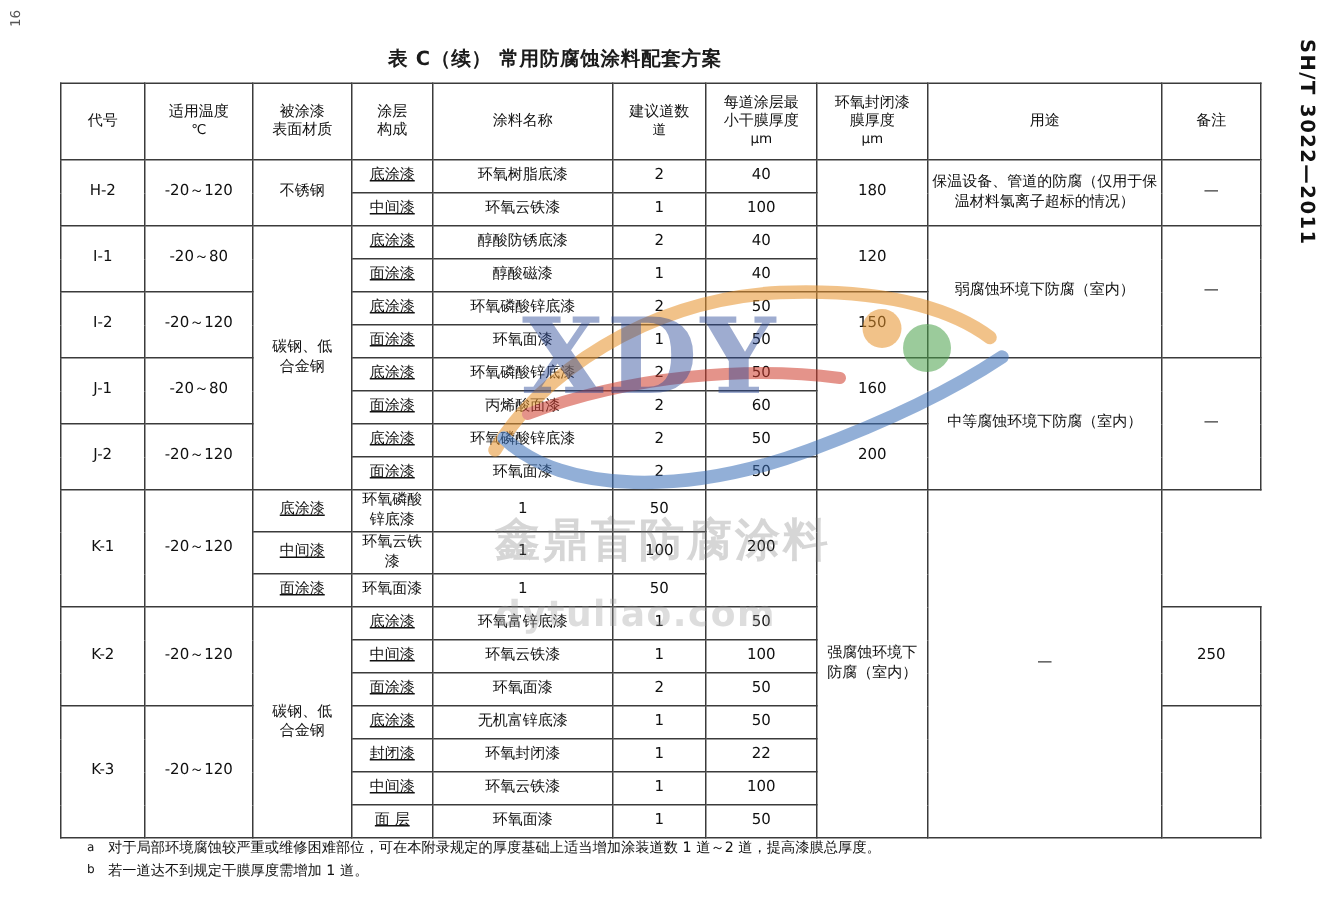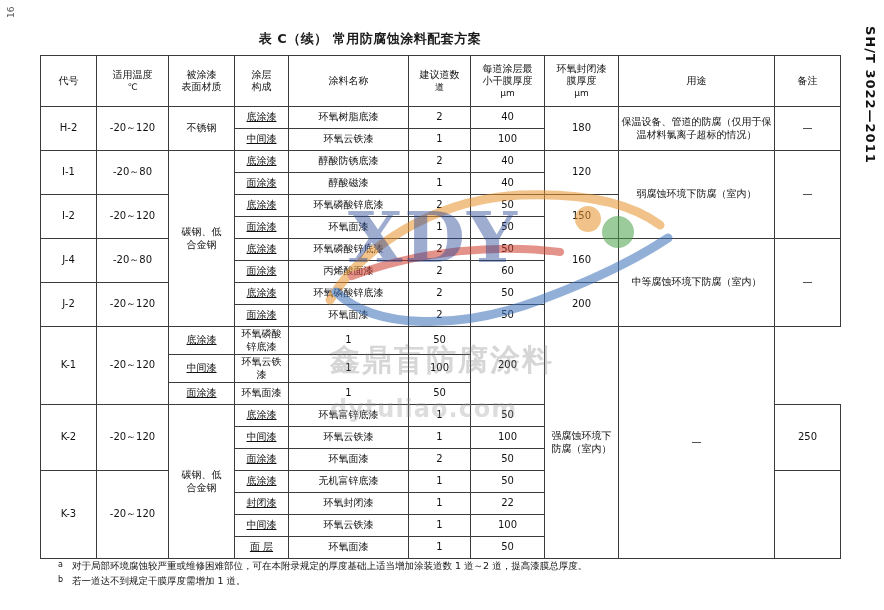--- a/index.html
+++ b/index.html
@@ -266,21 +266,21 @@
           <td rowspan="2">150</td>
         </tr>
         <tr class="row-short">
           <td class="layer">面涂漆</td>
           <td class="paint-name">环氧面漆</td>
           <td>1</td>
           <td>50</td>
         </tr>
 
         <tr class="row-short">
-          <td class="code-col" rowspan="2">J-4</td>
+          <td class="code-col" rowspan="2">J-1</td>
           <td class="temp" rowspan="2">-20～80</td>
           <td class="layer">底涂漆</td>
           <td class="paint-name">环氧磷酸锌底漆</td>
           <td>2</td>
           <td>50</td>
           <td rowspan="2">160</td>
           <td class="usage" rowspan="4">中等腐蚀环境下防腐（室内）</td>
           <td class="remark" rowspan="4">—</td>
         </tr>
         <tr class="row-short">

